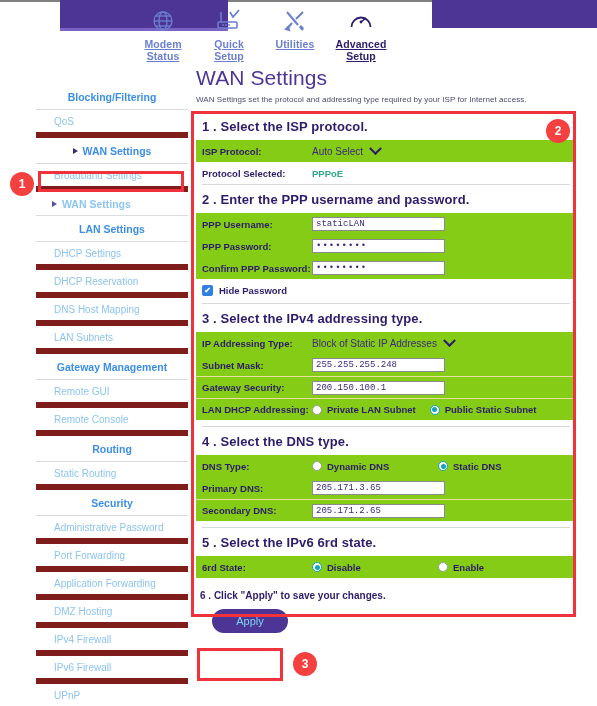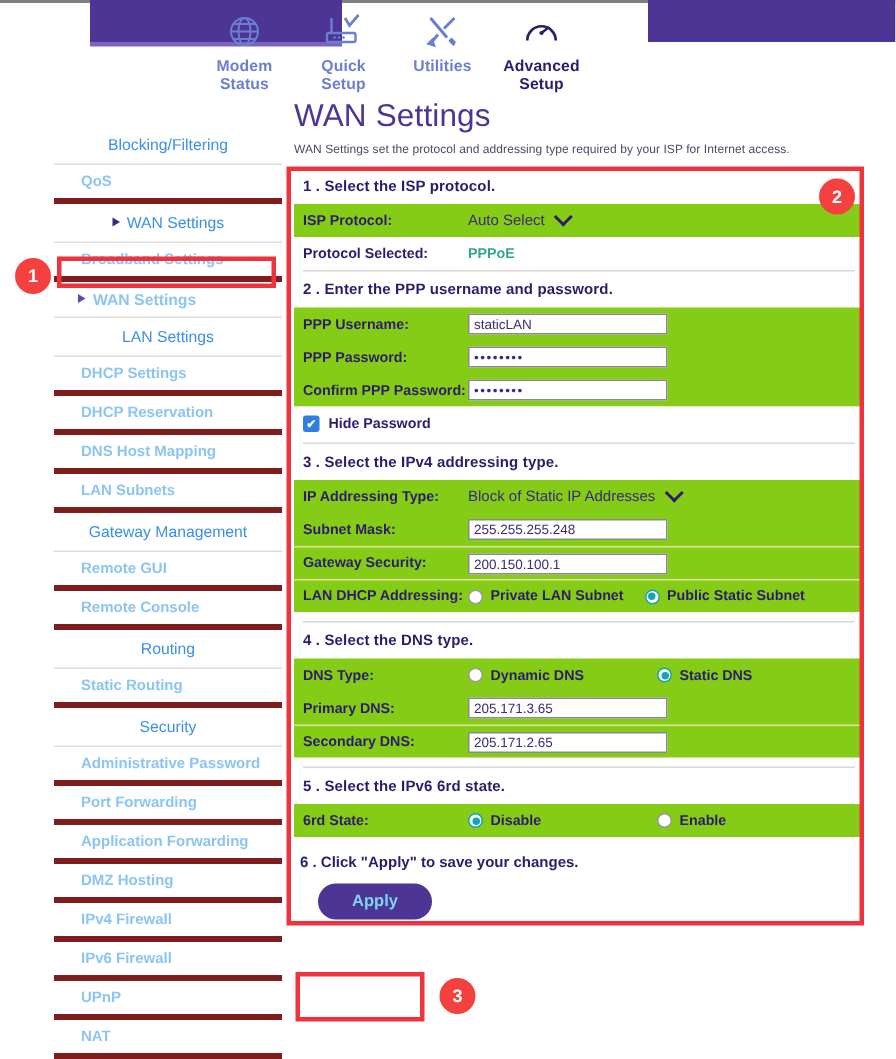--- a/index.html
+++ b/index.html
@@ -16,33 +16,33 @@
   .topbar-left::after { content:""; position:absolute; left:0; bottom:-3px; width:100%; height:3px; background:#7a63c4; }
   .topbar-right { position:absolute; left:432px; top:0; width:165px; height:28px; background:#4d3596; }
   .topline { position:absolute; left:0; top:0; width:597px; height:2px; background:#808080; }
 
   
   .topnav { position:absolute; left:130px; top:2px; display:flex; gap:0; }
   .navitem { width:66px; display:flex; flex-direction:column; align-items:center; padding-top:6px; cursor:pointer; }
   .navicon { height:26px; display:flex; align-items:center; justify-content:center; }
   .navlabel {
     margin-top:5px; font-size:10.5px; line-height:11.5px; text-align:center;
-    color:#6b7fd0; font-weight:600; letter-spacing:.1px;
+    color:#6b7fd0; font-weight:600; letter-spacing:.1px;text-decoration:underline;
   }
   .navitem.active .navlabel { color:#2d1b6b; font-weight:700; }
 
   
   .sidebar { position:absolute; left:36px; top:84px; width:152px; }
   .menu-head {
-    color:#3b8fe8; font-size:10.5px; font-weight:400; text-align:center;
+    color:#3b8fe8; font-size:10.5px; font-weight:700; text-align:center;
     padding:7px 0 6px; border-bottom:1px solid #dcdcdc;
   }
   .menu-sub {
     color:#8cc4f2; font-size:10px; padding:6px 0 5px 18px;
-    border-bottom:4px solid #7f1d1d; text-align:left;font-weight:bold;
+    border-bottom:6px solid #7f1d1d; text-align:left;
   }
   .menu-head.arrowed { position:relative; }
   .arrow {
     display:inline-block; width:0;height:0;
     border-left:5px solid #3b2a7a; border-top:3.5px solid transparent; border-bottom:3.5px solid transparent;
     margin-right:5px; vertical-align:1px;
   }
   .arrow.light { border-left-color:#5a4bb0; }
   .menu-current {
     color:#8cc4f2; font-size:10.5px; font-weight:700; padding:6px 0 5px 16px;
@@ -55,39 +55,39 @@
     text-align:center; padding:9px 0; border-radius:5px; letter-spacing:.2px;
   }
 
   
   .main { position:absolute; left:196px; top:66px; width:380px; }
   .page-title { color:#4d3596; font-size:21px; font-weight:400; letter-spacing:.1px; }
   .page-sub { margin-top:5px; color:#4a4a6a; font-size:8px; letter-spacing:.05px; }
 
   .form-wrap { margin-top:8px; width:380px; }
   .sec-title {
-    color:#2d1b6b; font-size:10px; font-weight:700; padding:7px 0 6px 6px;
+    color:#2d1b6b; font-size:13px; font-weight:700; padding:7px 0 6px 6px;
     letter-spacing:.1px;
   }
   .yellow { background:#84cc16; }
   .row { display:flex; align-items:center; min-height:22px; padding:3px 0 3px 6px; }
   .row.divided { border-top:1px solid #e8dfa0; }
   .lbl { color:#2d1b6b; font-size:9.5px; font-weight:700; width:110px; flex:none; }
   .val-plain { color:#3b2a7a; font-size:10px;text-align:right; }
   .val-teal  { color:#2fa88a; font-size:9.5px; font-weight:700; }
   .sel { display:flex; align-items:center; gap:8px; }
   .chev {
     display:inline-block; width:9px; height:9px;
     border-right:2.4px solid #2d1b6b; border-bottom:2.4px solid #2d1b6b;
     transform:rotate(45deg) translate(-2px,-2px);
   }
   .txtbox {
     width:133px; height:14px; border:1px solid #8a8a8a; background:#fff;
     font-size:9px; color:#3b2a7a; padding:0 3px; line-height:13px;
-    font-family:Liberation Sans, sans-serif;
+    font-family:Liberation Mono, monospace;
   }
   .dots { letter-spacing:1px; font-size:9px; }
   .cbrow { display:flex; align-items:center; gap:6px; padding:6px 0 7px 6px; background:#fff; }
   .cbox {
     width:11px; height:11px; background:#2e7fe0; border-radius:2px;
     display:flex; align-items:center; justify-content:center;
     color:#fff; font-size:8px; line-height:8px; font-weight:700;
   }
   .cblabel { color:#2d1b6b; font-size:9.5px; font-weight:700; }
   .sep { border-top:1px solid #d8d8d8; margin:0 6px; }
@@ -98,21 +98,21 @@
     width:10px; height:10px; border-radius:50%; border:1.4px solid #9a9a9a; background:#fff;
     display:flex; align-items:center; justify-content:center; flex:none;
   }
   .rdot.on { border-color:#17a2b8; background:#fff; }
   .rdot.on::after { content:""; width:5px; height:5px; border-radius:50%; background:#17a2b8; }
   .rlabel { color:#2d1b6b; font-size:9.5px; font-weight:700; }
 
   .apply-note { color:#2d1b6b; font-size:10px; font-weight:700; margin-top:12px; padding-left:4px; }
   .apply-btn {
     margin-top:8px; margin-left:16px; width:76px; height:24px; border-radius:13px;
-    background:#4d3596; color:#7fd4ef; font-size:11px; font-weight:700;
+    background:#4d3596; color:#7fd4ef; font-size:11px; font-weight:400;
     display:flex; align-items:center; justify-content:center; cursor:pointer;
     border:none; font-family:"Liberation Sans", sans-serif;
   }
 
   
   .ann-box { position:absolute; border:3px solid #f0323c; pointer-events:none; }
   .badge {
     position:absolute; width:24px; height:24px; border-radius:50%;
     background:#f4413f; color:#fff; font-size:12px; font-weight:700;
     display:flex; align-items:center; justify-content:center;

